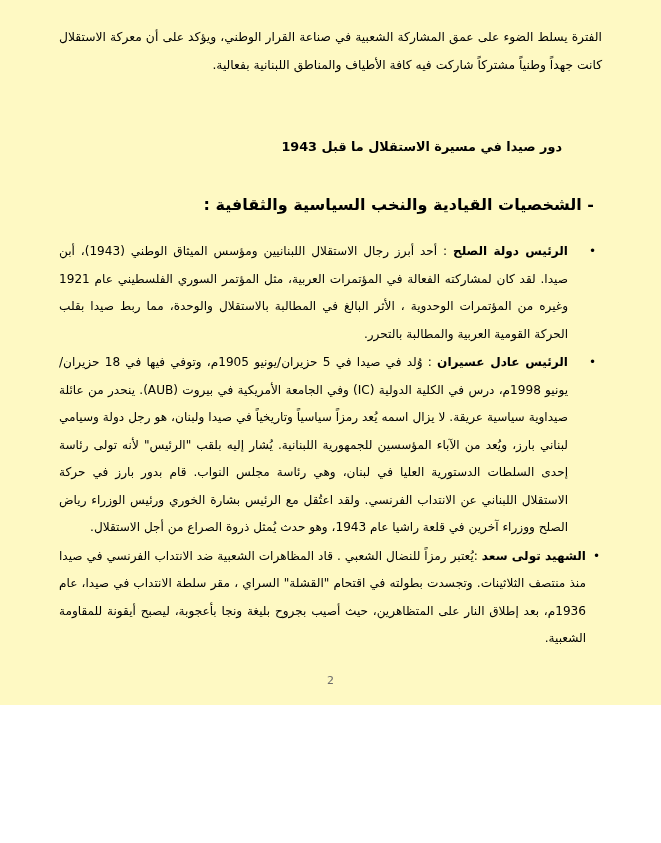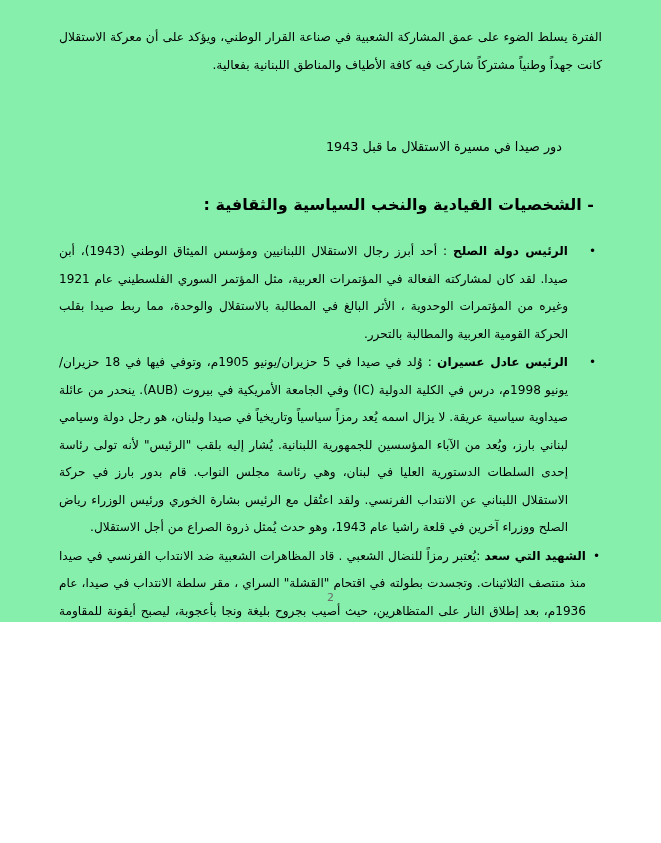--- a/index.html
+++ b/index.html
@@ -7,22 +7,22 @@
     padding: 0;
     background: #ffffff;
   }
   body {
     font-family: "DejaVu Sans", sans-serif;
     color: #000000;
   }
   .page {
     position: relative;
     width: 661px;
-    height: 622px;
-    background: #86efac;
+    height: 705px;
+    background: #fef9c3;
     overflow: hidden;
     box-sizing: border-box;
   }
   .content {
     position: absolute;
     top: 24px;
     right: 59px;
     left: 59px;
     direction: rtl;
     text-align: justify;
@@ -40,21 +40,21 @@
   .intro-para {
     margin-bottom: 0;
   }
   .spacer-lg { height: 57px; }
   .spacer-md { height: 22px; }
   .spacer-sm { height: 14px; }
   .spacer-xs { height: 8px; }
 
   .heading {
     font-size: 12.8px;
-    font-weight: normal;
+    font-weight: bold;
     line-height: 22px;
     text-align: center;
     direction: rtl;
     margin: 0;
     padding-right: 40px;
   }
   .subheading {
     font-size: 16px;
     font-weight: bold;
     line-height: 22px;
@@ -140,21 +140,21 @@
         <span class="lead">الرئيس دولة الصلح</span><span> : أحد أبرز رجال الاستقلال اللبنانيين ومؤسس الميثاق الوطني (1943)، أبن صيدا. لقد كان لمشاركته الفعالة في المؤتمرات العربية، مثل المؤتمر السوري الفلسطيني عام 1921 وغيره من المؤتمرات الوحدوية ، الأثر البالغ في المطالبة بالاستقلال والوحدة، مما ربط صيدا بقلب الحركة القومية العربية والمطالبة بالتحرر.</span>
       </li>
 
       <li class="bullet-item">
         <span class="bullet-dot">•</span>
         <span class="lead">الرئيس عادل عسيران</span><span> : وُلد في صيدا في 5 حزيران/يونيو 1905م، وتوفي فيها في 18 حزيران/يونيو 1998م، درس في الكلية الدولية (IC) وفي الجامعة الأمريكية في بيروت (AUB). ينحدر من عائلة صيداوية سياسية عريقة. لا يزال اسمه يُعد رمزاً سياسياً وتاريخياً في صيدا ولبنان، هو رجل دولة وسيامي لبناني بارز، ويُعد من الآباء المؤسسين للجمهورية اللبنانية.  يُشار إليه بلقب "الرئيس" لأنه تولى رئاسة إحدى السلطات الدستورية العليا في لبنان، وهي رئاسة مجلس النواب. قام بدور  بارز في حركة الاستقلال اللبناني عن الانتداب الفرنسي. ولقد  اعتُقل مع الرئيس بشارة الخوري ورئيس الوزراء رياض الصلح ووزراء آخرين في قلعة راشيا عام 1943، وهو حدث يُمثل ذروة الصراع من أجل الاستقلال.</span>
       </li>
 
       <li class="bullet-item tight">
         <span class="bullet-dot">•</span>
-        <span class="lead">الشهيد التي سعد</span><span> :يُعتبر رمزاً للنضال الشعبي . قاد المظاهرات الشعبية ضد الانتداب الفرنسي في صيدا منذ منتصف الثلاثينات. وتجسدت بطولته في اقتحام "القشلة" السراي ، مقر سلطة الانتداب في صيدا، عام 1936م، بعد إطلاق النار على المتظاهرين، حيث أصيب بجروح بليغة ونجا بأعجوبة، ليصبح أيقونة للمقاومة الشعبية.</span>
+        <span class="lead">الشهيد تولى سعد</span><span> :يُعتبر رمزاً للنضال الشعبي . قاد المظاهرات الشعبية ضد الانتداب الفرنسي في صيدا منذ منتصف الثلاثينات. وتجسدت بطولته في اقتحام "القشلة" السراي ، مقر سلطة الانتداب في صيدا، عام 1936م، بعد إطلاق النار على المتظاهرين، حيث أصيب بجروح بليغة ونجا بأعجوبة، ليصبح أيقونة للمقاومة الشعبية.</span>
       </li>
 
     </ul>
 
   </div>
 
   <div class="page-number">2</div>
 </div>
 
 </body></html>

